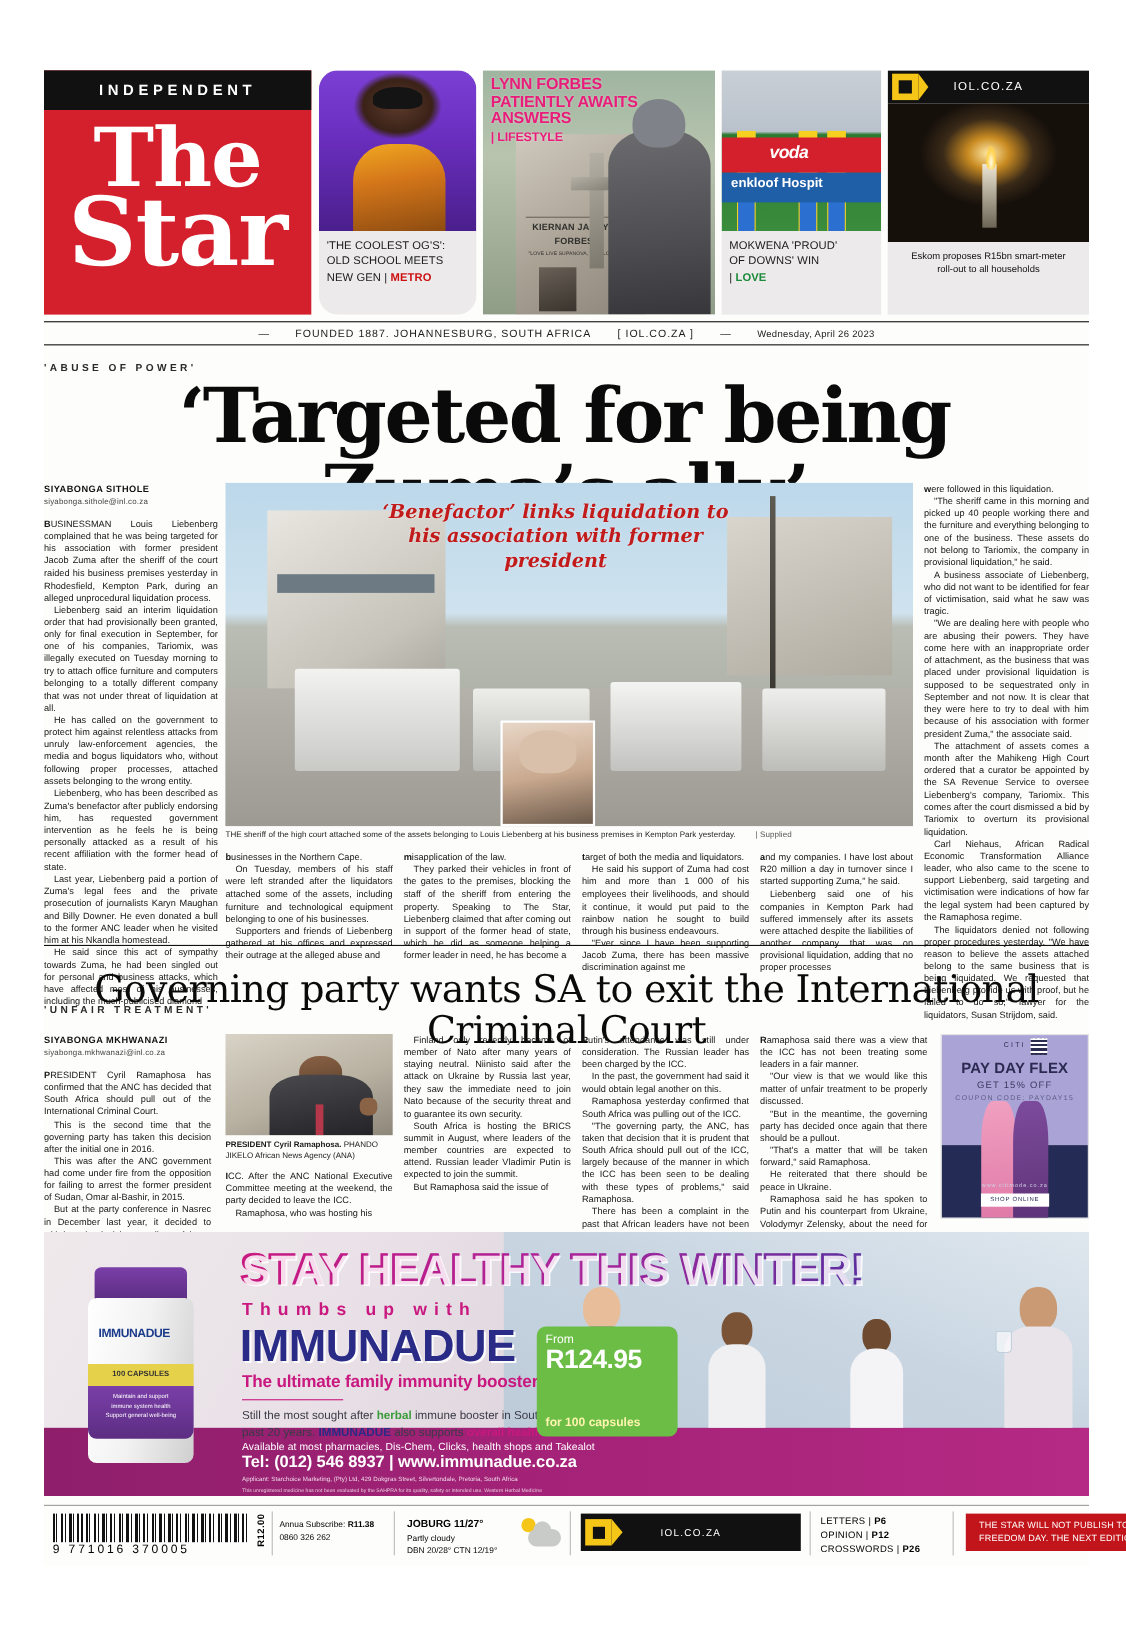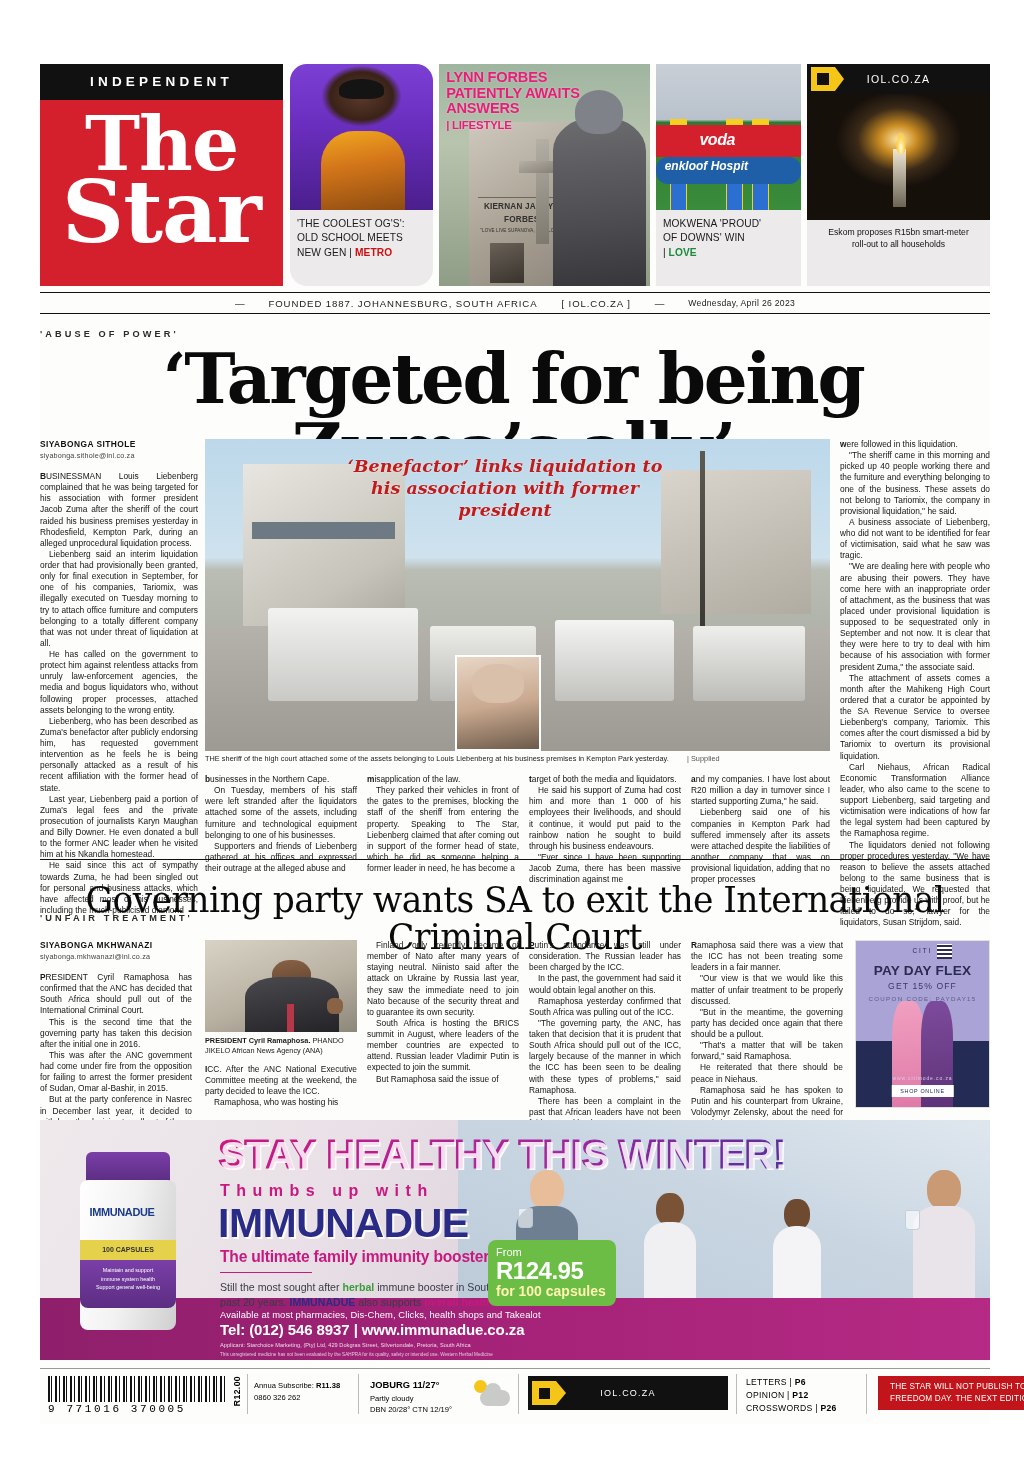--- a/index.html
+++ b/index.html
@@ -119,21 +119,21 @@
   
   .img-soccer { background: linear-gradient(180deg,#c9cfd6 0%, #b9c2cc 38%, #2f7a32 40%, #3a8d3c 100%); }
   .vodabar {
     position:absolute; left:0; top:42%; width:100%; height:22%;
     background:#d3202c; color:#fff; font-size:16px; font-weight:800;
     font-style:italic; line-height:1.9; padding-left:30%; letter-spacing:-.5px;
   }
   .vodabar2 {
     position:absolute; left:0; top:64%; width:100%; height:18%;
     background:#1f5fa8; color:#fff; font-size:12px; font-weight:800;
-    font-style:italic; line-height:1.6; padding-left:6%;border-radius:12px;
+    line-height:1.6; padding-left:6%;
   }
   .plyr { position:absolute; bottom:0; width:17px; height:62%; background:#f5d020; }
   .plyr:after { content:""; position:absolute; left:1px; bottom:0; width:15px; height:40%; background:#2b6fd0;}
   .p1 { left:10%; } .p2 { left:48%; } .p3 { left:66%; }
 
   
   .iol-bar {
     width:100%; height:30px; background:#111; position:relative;
     display:flex; align-items:center; justify-content:center;
   }
@@ -423,21 +423,21 @@
   .ad-disclaimer {
     position:absolute; left:180px; bottom:3px; z-index:6;
     color:#e7c8de; font-size:4.6px; letter-spacing:.05px;
   }
   .ad-price {
     position:absolute; left:448px; bottom:54px; width:128px; z-index:7;
     background:#6bbd45; border-radius:8px; padding:6px 8px 7px;
   }
   .ad-price .from { color:#fff; font-size:11px; }
   .ad-price .amt { color:#fff; font-size:24px; font-weight:800; line-height:1.05; letter-spacing:-.5px; }
-  .ad-price .per { color:#fff4b0; font-size:14px; font-weight:700; }
+  .ad-price .per { color:#fff4b0; font-size:11px; font-weight:700;margin-top:38px; }
   .ad-people { position:absolute; right:0; top:0; width:52%; height:100%; z-index:3; }
   .person { position:absolute; bottom:62px; }
   .person .head { width:34px; height:40px; border-radius:46%; margin:0 auto; }
   .person .torso { width:62px; height:92px; border-radius:22px 22px 0 0; margin-top:-4px; }
   .pA { left:4%; } .pA .head { background:#e8bd9a; } .pA .torso { background:#6f7f92; }
   .pB { left:30%; bottom:62px; } .pB .head { background:#7a5236; width:28px; height:33px;} .pB .torso { background:#f0f0f2; width:52px; height:76px;}
   .pC { left:56%; } .pC .head { background:#6d4a30; width:26px; height:31px;} .pC .torso { background:#f4f4f6; width:48px; height:72px;}
   .pD { right:3%; } .pD .head { background:#c99a74; } .pD .torso { background:#e9e4ea; }
   .glass {
     position:absolute; width:15px; height:20px; background:rgba(255,255,255,.62);
@@ -446,21 +446,21 @@
 
   
   .footer { position:absolute; left:0; top:1304px; width:950px; height:56px; }
   .foot-rule { position:absolute; left:0; top:0; width:950px; border-top:1.2px solid #999; }
   .barcode { position:absolute; left:8px; top:8px; width:178px; height:34px; }
   .bc-bars { width:100%; height:26px;
     background-image: repeating-linear-gradient(90deg,
       #111 0 2px, #fff 2px 3px, #111 3px 4px, #fff 4px 7px,
       #111 7px 9px, #fff 9px 11px, #111 11px 12px, #fff 12px 15px);
   }
-  .bc-num { font-size:11px; letter-spacing:2.6px; margin-top:1px; font-family:Liberation Mono, monospace;}
+  .bc-num { font-size:11px; letter-spacing:2.6px; margin-top:1px; font-family:Liberation Sans, sans-serif;}
   .price-vert {
     position:absolute; left:192px; top:8px; font-size:8.6px; font-weight:700;
     writing-mode: vertical-rl; transform: rotate(180deg); letter-spacing:.4px;
   }
   .sub-info { position:absolute; left:214px; top:12px; font-size:7.6px; line-height:1.6; }
   .sub-info b { font-weight:700; }
   .vdiv { position:absolute; top:6px; width:1px; height:40px; background:#bbb; }
   .weather { position:absolute; left:330px; top:10px; font-size:7.6px; line-height:1.55; }
   .weather .big { font-size:9.4px; font-weight:700; }
   .wicon { position:absolute; left:432px; top:12px; width:40px; height:30px; }
@@ -672,21 +672,21 @@
     <p>In the past, the government had said it would obtain legal another on this.</p>
     <p>Ramaphosa yesterday confirmed that South Africa was pulling out of the ICC.</p>
     <p>"The governing party, the ANC, has taken that decision that it is prudent that South Africa should pull out of the ICC, largely because of the manner in which the ICC has been seen to be dealing with these types of problems," said Ramaphosa.</p>
     <p>There has been a complaint in the past that African leaders have not been fairly treated by the ICC.</p>
   </div>
   <div class="sec-col5 col">
     <p class="first">Ramaphosa said there was a view that the ICC has not been treating some leaders in a fair manner.</p>
     <p>"Our view is that we would like this matter of unfair treatment to be properly discussed.</p>
     <p>"But in the meantime, the governing party has decided once again that there should be a pullout.</p>
     <p>"That's a matter that will be taken forward," said Ramaphosa.</p>
-    <p>He reiterated that there should be peace in Niehaus.</p>
+    <p>He reiterated that there should be peace in Ukraine.</p>
     <p>Ramaphosa said he has spoken to Putin and his counterpart from Ukraine, Volodymyr Zelensky, about the need for negotiations.</p>
   </div>
 
   <div class="pdf-ad">
     <div class="pdf-top"></div>
     <div class="pdf-bot"></div>
     <div class="pdf-brand">CITI</div>
     <div class="pdf-qr"></div>
     <div class="pdf-title">PAY DAY FLEX</div>
     <div class="pdf-sub">GET 15% OFF</div>

